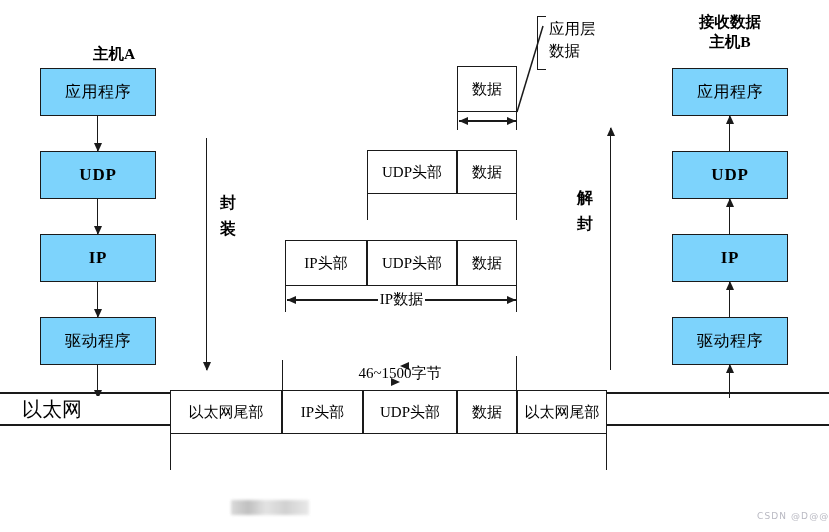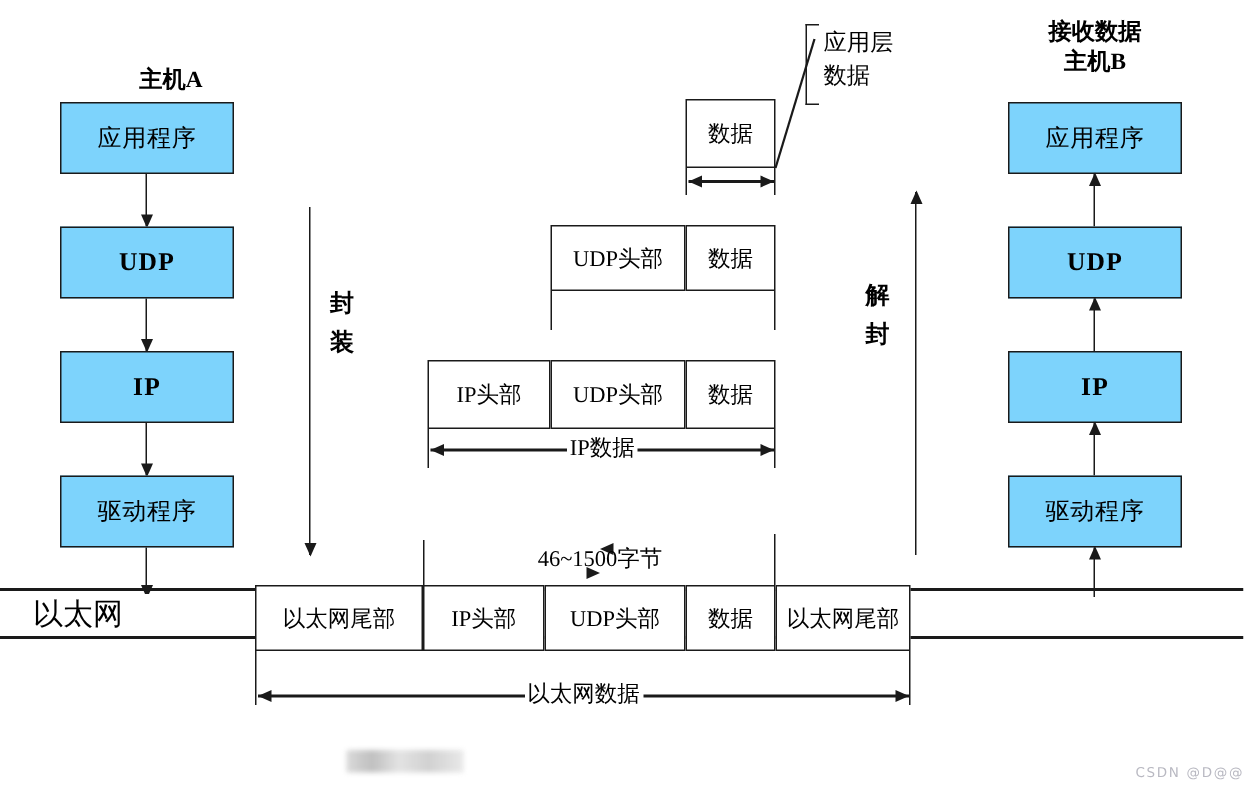--- a/index.html
+++ b/index.html
@@ -245,23 +245,18 @@
   <div class="tick abs" style="left:282px;top:360px;height:30px;"></div>
   <div class="tick abs" style="left:516px;top:356px;height:34px;"></div>
   <div class="measure abs" style="left:284px;top:366px;width:232px;height:16px;flex-direction:column;">
     <div class="bar left"></div>
     <div class="txt">46~1500字节</div>
     <div class="bar right"></div>
   </div>
 
   <div class="tick abs" style="left:170px;top:434px;height:36px;"></div>
   <div class="tick abs" style="left:606px;top:434px;height:36px;"></div>
-  <div class="measure abs" style="left:172px;top:456px;width:434px;height:16px;">
-    <div class="bar left"></div>
-    <div class="txt">以太网数据</div>
-    <div class="bar right"></div>
-  </div>
 
   <div class="redact" style="left:231px;top:500px;width:78px;height:15px;"></div>
 
   <div class="watermark" style="left:757px;top:511px;">CSDN @D@@</div>
 
 </div>
 
 </body></html>

